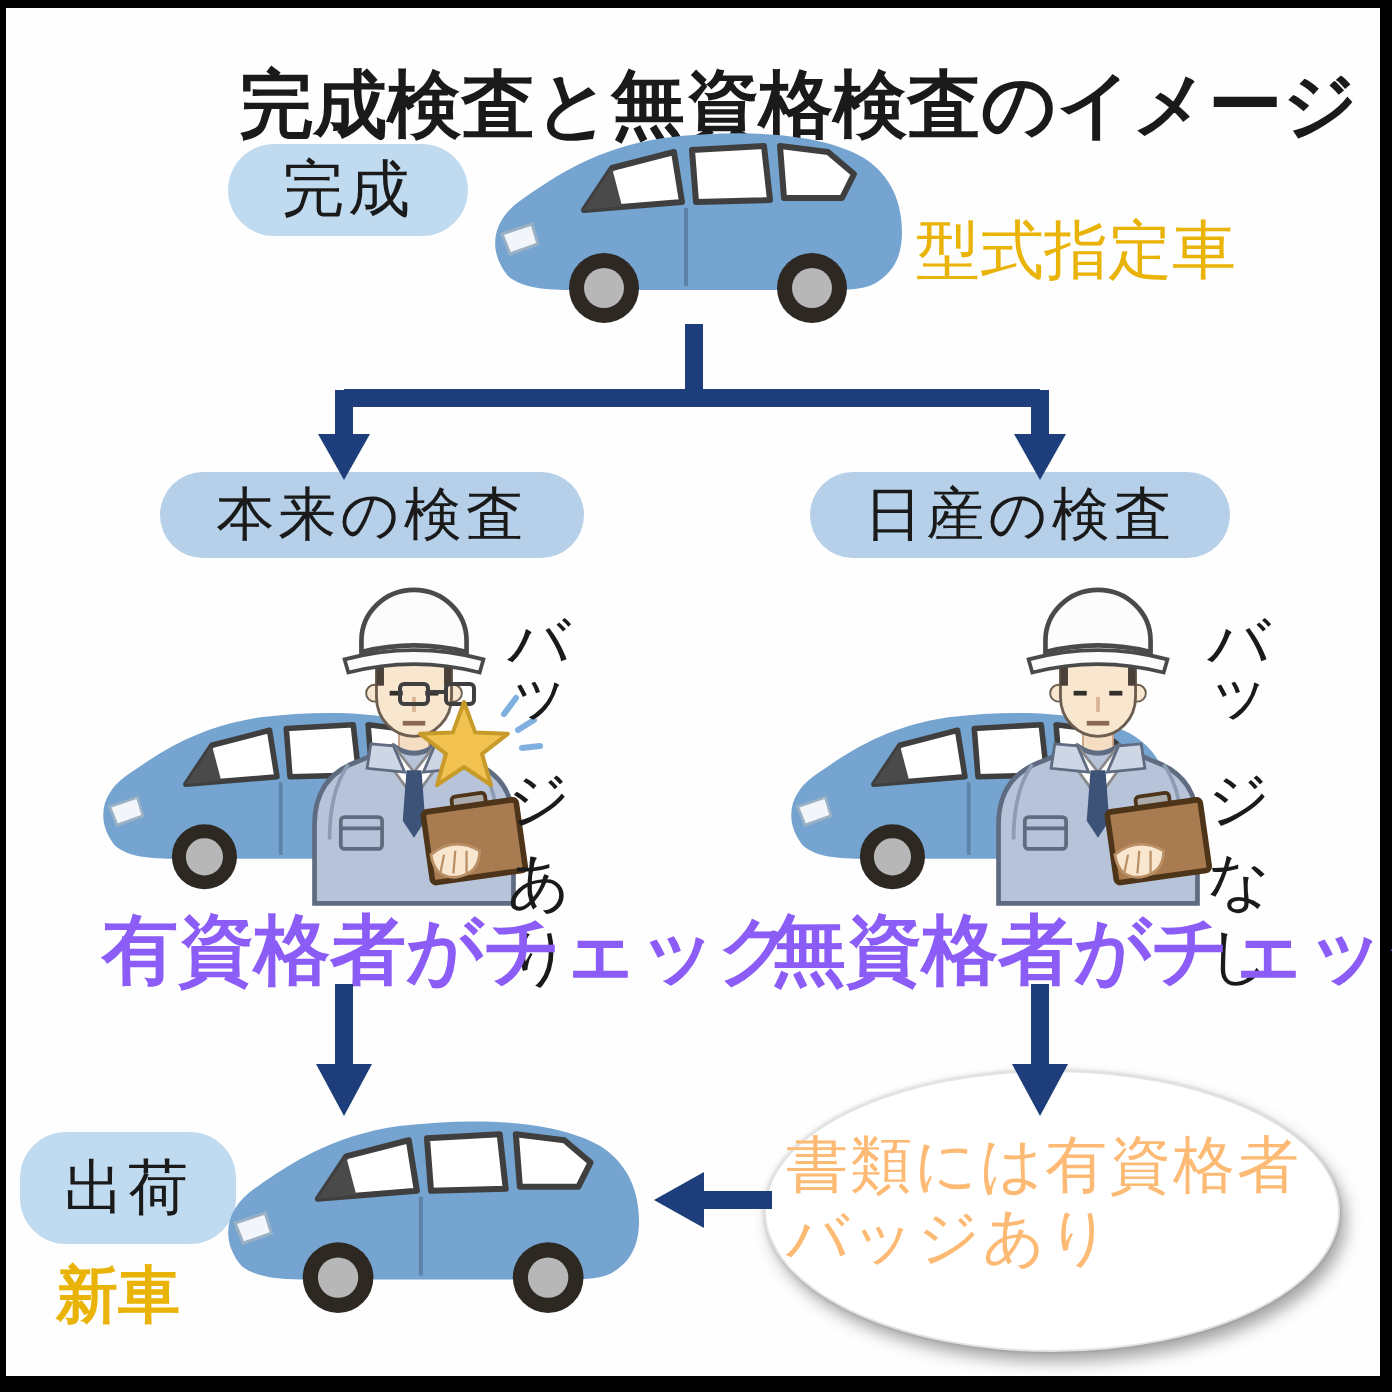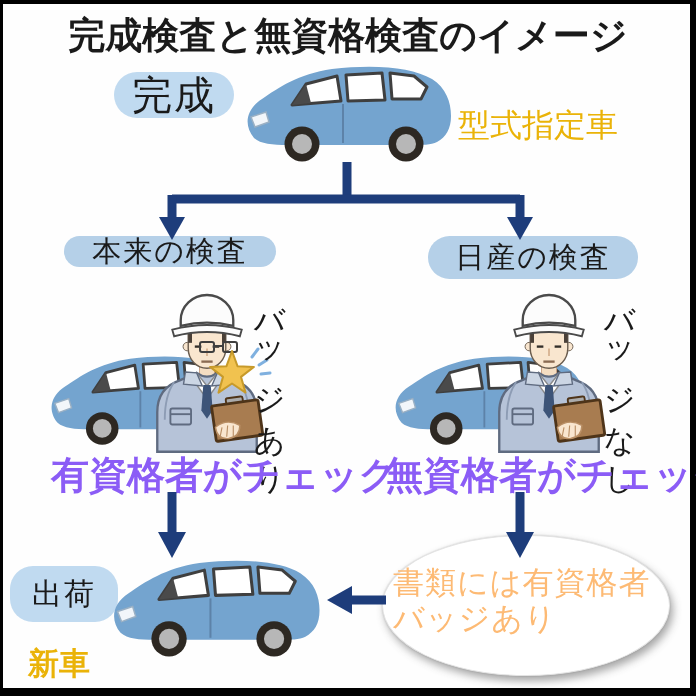--- a/index.html
+++ b/index.html
@@ -3,35 +3,35 @@
 <meta charset="utf-8">
 <style>
   html,body{margin:0;padding:0;background:#555;}
   .frame{
     position:relative; width:696px; height:696px; background:#000;
     font-family:"Liberation Sans","DejaVu Sans",sans-serif; color:var(--text,#111);
     overflow:hidden;
   }
   .canvas{position:absolute; left:3px; top:4px; right:6px; bottom:8px; background:#fefefe;}
   .title{
-    position:absolute; left:0; right:0; top:11px; margin:0;
-    text-align:center; font-size:37px; font-weight:bold; letter-spacing:0px; color:#1a1a1a;
+    position:absolute; left:0; right:0; top:11px; margin:17px;
+    text-align:right; font-size:37px; font-weight:bold; letter-spacing:0px; color:#1a1a1a;
   }
   .pill{
     position:absolute; display:flex; align-items:center; justify-content:center;
     background:var(--pill-blue,#b5d0e8); color:#1a1a1a; font-size:29px; font-weight:500;
     border-radius:23px; letter-spacing:2px;
   }
-  .pill-kansei{left:114px; top:72px; width:120px; height:46px; background:var(--pill-blue-light,#c0daf0); font-size:40px;}
-  .pill-honrai{left:64px;  top:236px; width:212px; height:31px;}
-  .pill-nissan{left:428px; top:236px; width:210px; height:43px;}
+  .pill-kansei{left:114px; top:72px; width:120px; height:46px; background:var(--pill-blue-light,#c0daf0); font-size:31px;}
+  .pill-honrai{left:80px;  top:236px; width:212px; height:43px;}
+  .pill-nissan{left:405px; top:236px; width:210px; height:43px;}
   .pill-shukka{left:10px;  top:566px; width:108px; height:56px; background:var(--pill-blue-light,#c0daf0); font-size:30px;}
   .lbl{position:absolute; font-size:32px; font-weight:500; color:#eab308; white-space:nowrap;}
   .lbl-type{left:458px; top:104px;}
-  .lbl-shinsha{left:28px; top:627px; font-weight:600; font-size:31px;margin-top:16px;}
+  .lbl-shinsha{left:28px; top:627px; font-weight:600; font-size:31px;}
   .vtext{
     position:absolute; writing-mode:vertical-rl; text-orientation:mixed;
     font-size:31px; letter-spacing:4px; color:#1a1a1a; font-weight:400; white-space:nowrap;
   }
   .vtext-left{left:248px; top:286px;}
   .vtext-right{left:598px; top:286px;}
   .caption{
     position:absolute; top:450px; width:270px; text-align:center;
     font-size:38px; font-weight:bold; color:#8b5cf6; white-space:nowrap; letter-spacing:0px;
   }

